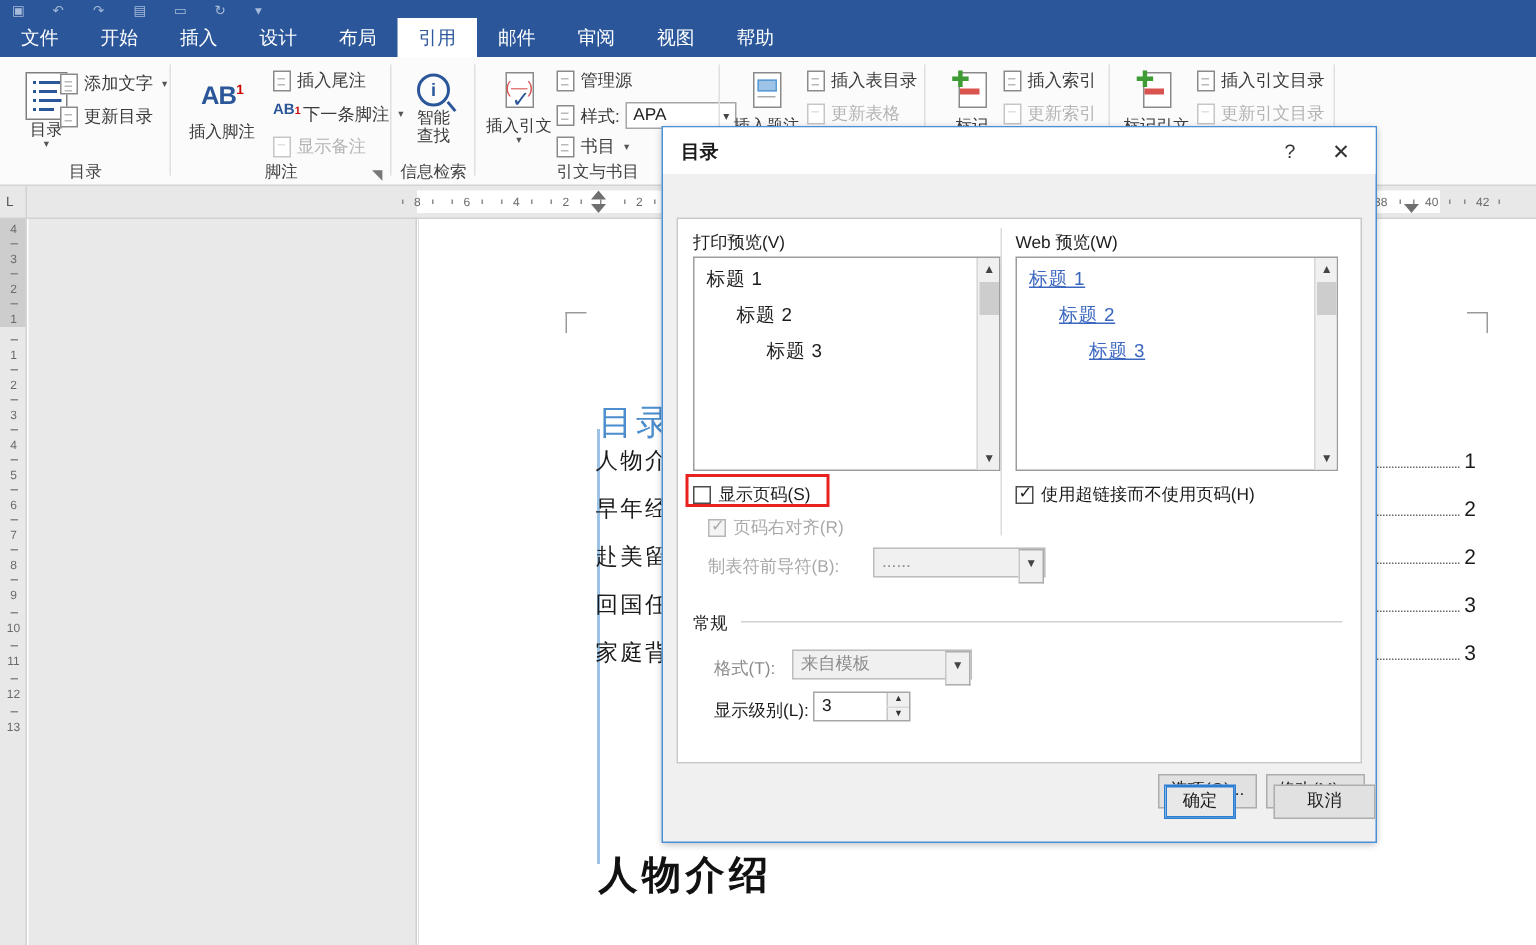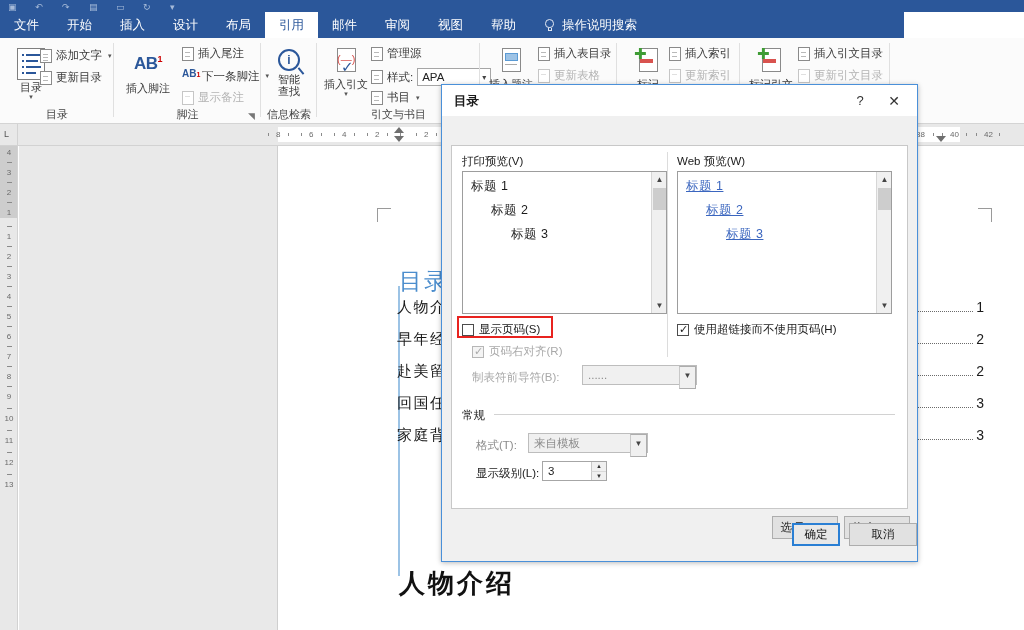--- a/index.html
+++ b/index.html
@@ -15,21 +15,21 @@
   
   .qat-strip {
     position: absolute; top: 0; left: 0; width: 1024px; height: 12px;
     background: #2b579a;
   }
   .qat-icons { position: absolute; top: 0; left: 8px; display: flex; gap: 16px; align-items: flex-end; height: 12px; }
   .qat-ic { width: 11px; height: 9px; opacity: .75; color: #cfdcee; font-size: 9px; line-height: 9px; }
 
   
   .tabbar {
-    position: absolute; top: 12px; left: 0; width: 904px; height: 26px;
+    position: absolute; top: 12px; left: 0; width: 1024px; height: 26px;
     background: #2b579a;
   }
   .tabs { display: flex; height: 26px; align-items: stretch; }
   .tab {
     padding: 0 14px; display: flex; align-items: center;
     color: #ffffff; font-size: 12.5px; white-space: nowrap; cursor: default;
   }
   .tab.active { background: #ffffff; color: #2b579a; font-weight: normal; }
   .tellme { display: flex; align-items: center; gap: 7px; padding-left: 14px; color: #fff; font-size: 12.5px; }
   .bulb { width: 11px; height: 13px; display: inline-block; position: relative; }
@@ -231,27 +231,20 @@
       <div class="tab">文件</div>
       <div class="tab">开始</div>
       <div class="tab">插入</div>
       <div class="tab">设计</div>
       <div class="tab">布局</div>
       <div class="tab active">引用</div>
       <div class="tab">邮件</div>
       <div class="tab">审阅</div>
       <div class="tab">视图</div>
       <div class="tab">帮助</div>
-      <div class="tellme">
-        <span class="bulb">
-            <i></i>
-            <b></b>
-          </span>
-        <span>操作说明搜索</span>
-      </div>
     </div>
   </div>
 
   <div class="ribbon">
 
     <div class="grp" style="left:0;width:114px;">
       <div class="bigbtn" style="left:4px;top:6px;">
         <div class="tocglyph">
           <span class="d" style="top:5px;"></span>
             <span class="l" style="top:5px;left:8px;width:15px;"></span>
@@ -636,17 +629,17 @@
       <div class="spin" style="left:90px;top:315px;width:65px;">
         <span>3</span>
         <span class="sb up">▲</span>
         <span class="sb dn">▼</span>
       </div>
 
       <div class="btn" style="left:320px;top:370px;width:66px;">选项(O)...</div>
       <div class="btn" style="left:392px;top:370px;width:66px;">修改(M)...</div>
     </div>
 
-    <div class="btn primary" style="left:350px;top:438px;width:48px;">确定</div>
+    <div class="btn primary" style="left:334px;top:438px;width:48px;">确定</div>
     <div class="btn" style="left:409px;top:438px;width:68px;margin-left:-2px;">取消</div>
   </div>
 
 </div>
 
 </body></html>

